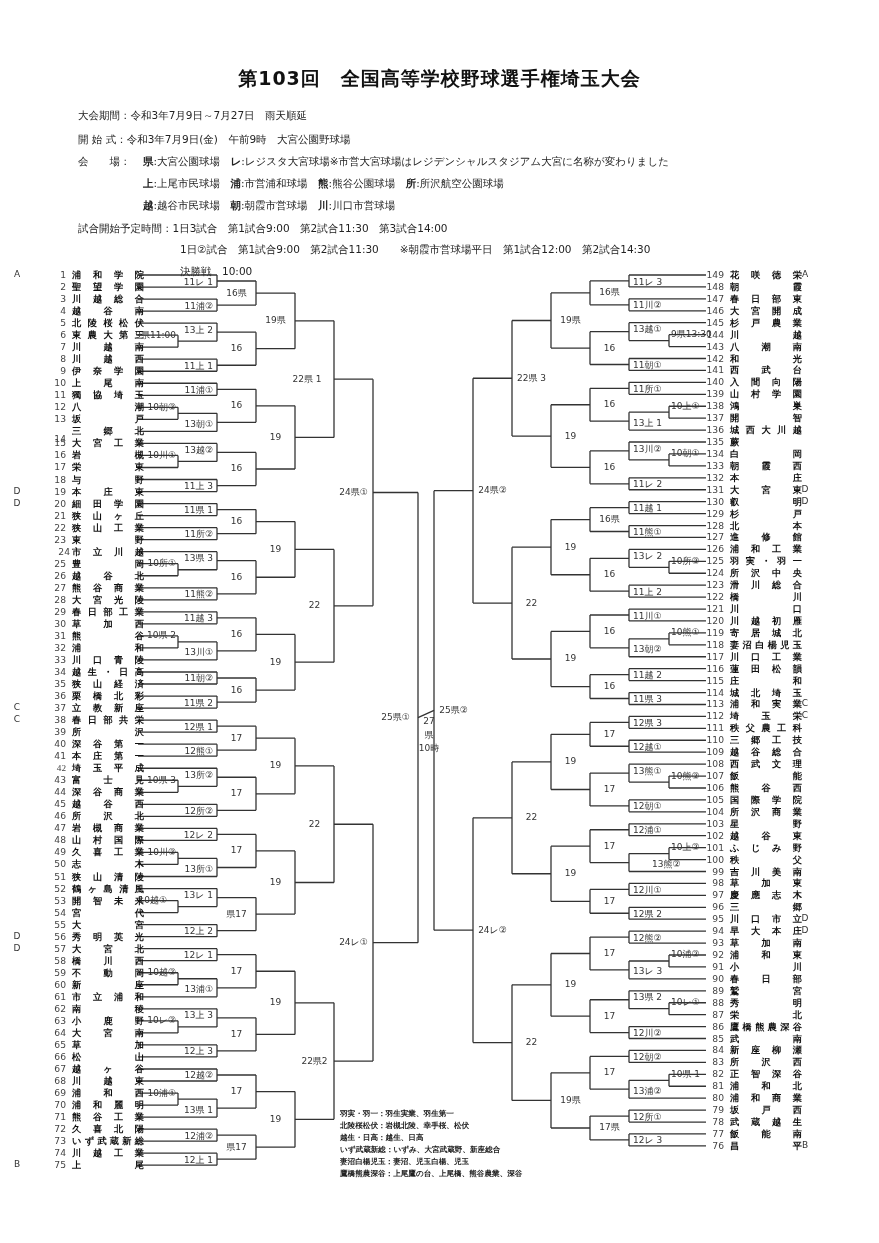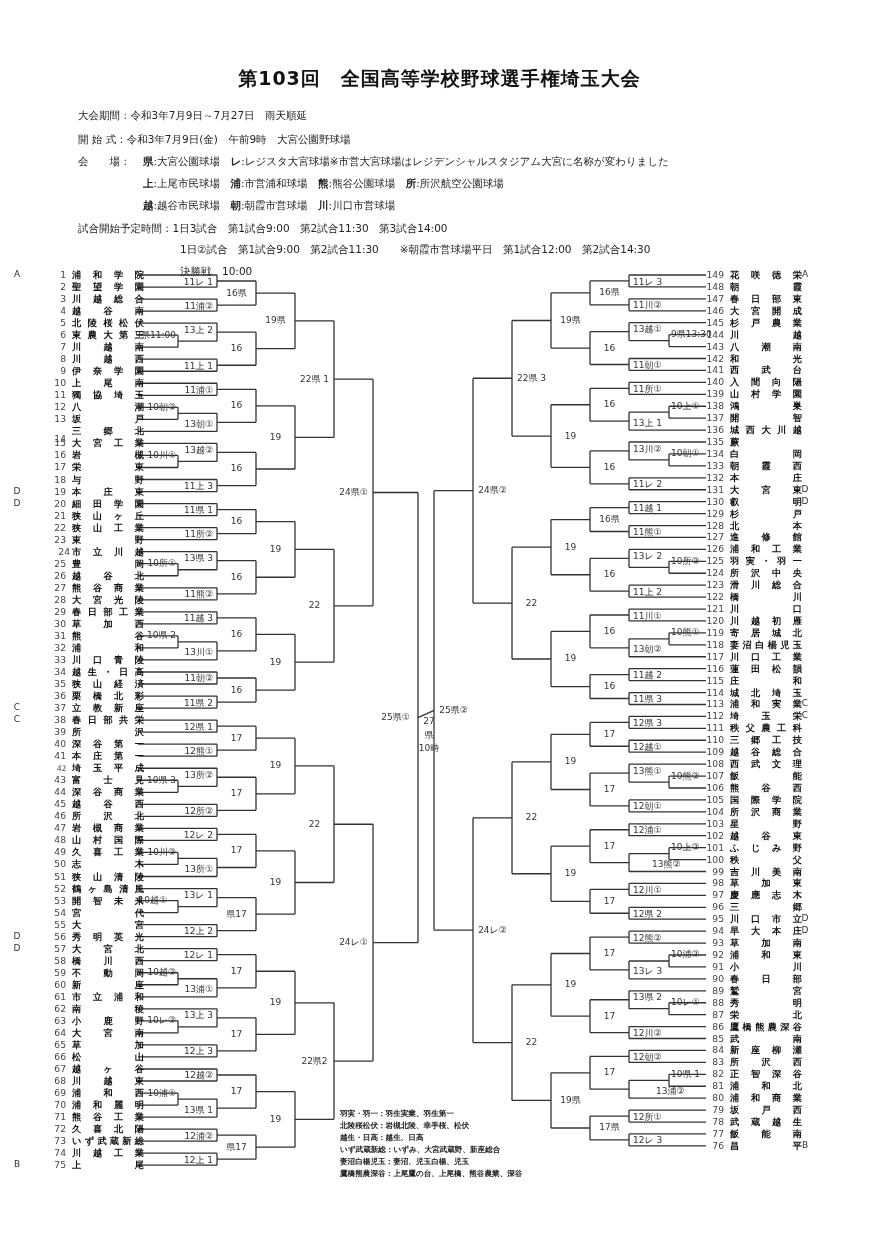--- a/index.html
+++ b/index.html
@@ -1172,21 +1172,21 @@
     <div class="lbl" style="top: 1086.04px; left: 211.5px; width: 50px; text-align: center;">17</div>
     <div class="lbl" style="top: 1141.67px; left: 211.5px; width: 50px; text-align: center;">県17</div>
     <div class="lbl" style="top: 315.364px; left: 250.5px; width: 50px; text-align: center;">19県</div>
     <div class="lbl" style="top: 431.905px; left: 250.5px; width: 50px; text-align: center;">19</div>
     <div class="lbl" style="top: 543.934px; left: 250.5px; width: 50px; text-align: center;">19</div>
     <div class="lbl" style="top: 656.716px; left: 250.5px; width: 50px; text-align: center;">19</div>
     <div class="lbl" style="top: 760.474px; left: 250.5px; width: 50px; text-align: center;">19</div>
     <div class="lbl" style="top: 877.015px; left: 250.5px; width: 50px; text-align: center;">19</div>
     <div class="lbl" style="top: 997.315px; left: 250.5px; width: 50px; text-align: center;">19</div>
     <div class="lbl" style="top: 1113.86px; left: 250.5px; width: 50px; text-align: center;">19</div>
-    <div class="lbl" style="top: 373.635px; left: 300px; width: 50px; ">22県 1</div>
+    <div class="lbl" style="top: 373.635px; left: 282px; width: 50px; text-align: center;">22県 1</div>
     <div class="lbl" style="top: 600.325px; left: 289.5px; width: 50px; text-align: center;">22</div>
     <div class="lbl" style="top: 818.745px; left: 289.5px; width: 50px; text-align: center;">22</div>
     <div class="lbl" style="top: 1055.59px; left: 289.5px; width: 50px; text-align: center;">22県2</div>
     <div class="lbl" style="top: 486.98px; left: 328.5px; width: 50px; text-align: center;">24県①</div>
     <div class="lbl" style="top: 937.165px; left: 328.5px; width: 50px; text-align: center;">24レ①</div>
     <div class="lbl" style="top: 712.072px; left: 370.5px; width: 50px; text-align: center;">25県①</div>
     <div class="team" style="top: 269px; left: 706px;">
       <span class="no" style="left: 0px;">149</span>
       <span class="nm" style="left: 24px;">
         <span>花</span>
@@ -1834,21 +1834,21 @@
     <div class="lbl" style="top: 801.42px; left: 633px;">12朝①</div>
     <div class="lbl" style="top: 825.28px; left: 633px;">12浦①</div>
     <div class="lbl" style="top: 859px; left: 633px; margin-left: 19px;">13熊②</div>
     <div class="lbl" style="top: 884.93px; left: 633px;">12川①</div>
     <div class="lbl" style="top: 908.79px; left: 633px;">12県 2</div>
     <div class="lbl" style="top: 932.65px; left: 633px;">12熊②</div>
     <div class="lbl" style="top: 966.37px; left: 633px;">13レ 3</div>
     <div class="lbl" style="top: 992.3px; left: 633px;">13県 2</div>
     <div class="lbl" style="top: 1028.09px; left: 633px;">12川②</div>
     <div class="lbl" style="top: 1051.95px; left: 633px;">12朝②</div>
-    <div class="lbl" style="top: 1085.67px; left: 633px; margin-left: 23px;">13浦②</div>
+    <div class="lbl" style="top: 1085.67px; left: 633px;">13浦②</div>
     <div class="lbl" style="top: 1111.6px; left: 633px;">12所①</div>
     <div class="lbl" style="top: 1135.46px; left: 633px;">12レ 3</div>
     <div class="lbl" style="top: 287.395px; left: 584.5px; width: 50px; text-align: center;">16県</div>
     <div class="lbl" style="top: 342.571px; left: 584.5px; width: 50px; text-align: center;">16</div>
     <div class="lbl" style="top: 399.239px; left: 584.5px; width: 50px; text-align: center;">16</div>
     <div class="lbl" style="top: 461.871px; left: 584.5px; width: 50px; text-align: center;">16</div>
     <div class="lbl" style="top: 514.065px; left: 584.5px; width: 50px; text-align: center;">16県</div>
     <div class="lbl" style="top: 569.241px; left: 584.5px; width: 50px; text-align: center;">16</div>
     <div class="lbl" style="top: 625.909px; left: 584.5px; width: 50px; text-align: center;">16</div>
     <div class="lbl" style="top: 681.085px; left: 584.5px; width: 50px; text-align: center;">16</div>

